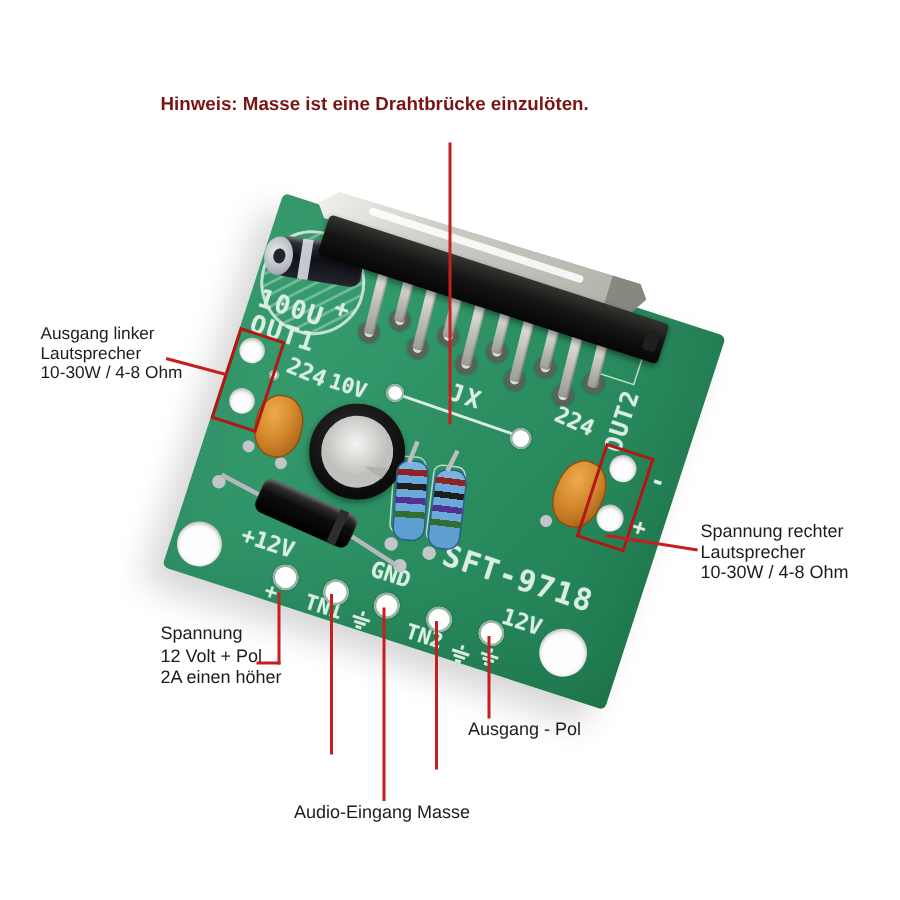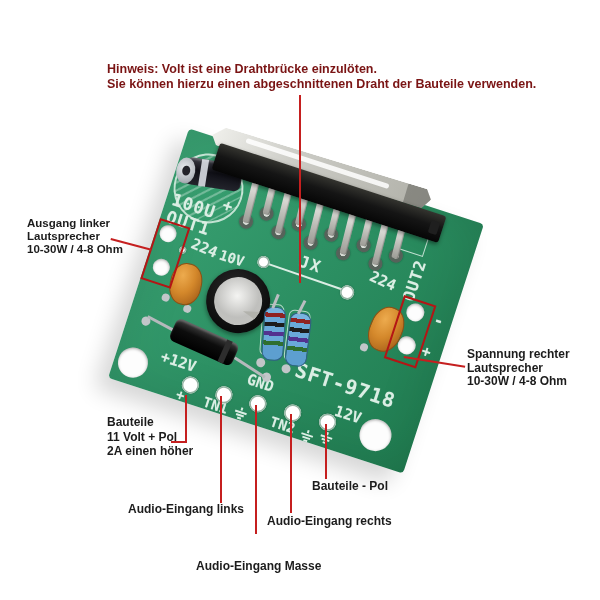--- a/index.html
+++ b/index.html
@@ -1,18 +1,18 @@
 <!DOCTYPE html>
 <html><head>
 <meta charset="utf-8">
 <style>
   html,body{margin:0;padding:0;background:#fff;}
   .stage{position:relative;width:600px;height:600px;background:#ffffff;overflow:hidden;
          font-family:"Liberation Sans", sans-serif;}
-  .ann{position:absolute;font-weight:bold;color:#1c1c1c;white-space:nowrap;}
+  .ann{position:absolute;font-weight:normal;color:#1c1c1c;white-space:nowrap;}
   .note{position:absolute;left:107px;top:62px;font-size:12.5px;line-height:15px;font-weight:bold;
         color:#7a1414;white-space:nowrap;}
   .callout3{font-size:11.5px;line-height:13px;}
   .rline{position:absolute;background:#c51f1f;z-index:30;}
   .board{position:absolute;left:141px;top:170px;width:310px;height:262px;
          transform:rotate(18deg);border-radius:4px;
          background:linear-gradient(115deg,#3aa273 0%,#2d9164 45%,#207c50 100%);
          box-shadow:-10px 14px 22px rgba(0,0,0,.16), inset 0 0 50px rgba(0,0,0,.10);}
   .silk{position:absolute;color:#dbeee4;font-family:"DejaVu Sans Mono", monospace;font-weight:bold;
         white-space:nowrap;z-index:2;text-shadow:0 0 1px rgba(240,255,248,.35);}
@@ -179,40 +179,37 @@
   <div class="rline" style="left:111px;top:238px;width:42px;height:2px;transform:rotate(15deg);transform-origin:0 0;"></div>
   <div class="rline" style="left:404px;top:356px;width:62px;height:2px;transform:rotate(9deg);transform-origin:0 0;"></div>
   <div class="rline" style="left:185px;top:395px;width:2px;height:48px;"></div>
   <div class="rline" style="left:171px;top:441px;width:16px;height:2px;"></div>
   <div class="rline" style="left:220px;top:396px;width:2px;height:107px;"></div>
   <div class="rline" style="left:255px;top:405px;width:2px;height:129px;"></div>
   <div class="rline" style="left:290px;top:414px;width:2px;height:99px;"></div>
   <div class="rline" style="left:325px;top:424px;width:2px;height:55px;"></div>
 
   <div class="note">
-    <div>Hinweis:  Volt ist eine Drahtbrücke einzulöten.</div>
-    <div>Sie können hierzu einen abgeschnittenen Draht der Bauteile verwenden.</div>
+    <div>Hinweis:  Masse ist eine Drahtbrücke einzulöten.</div>
   </div>
 
   <div class="ann callout3" style="left:27px;top:217px;">
     <div>Ausgang linker</div>
     <div>Lautsprecher</div>
     <div>10-30W / 4-8 Ohm</div>
   </div>
 
   <div class="ann callout3" style="left:467px;top:348px;font-size:12px;line-height:13.5px;">
     <div>Spannung rechter</div>
     <div>Lautsprecher</div>
     <div>10-30W / 4-8 Ohm</div>
   </div>
 
   <div class="ann callout3" style="left:107px;top:415px;font-size:12px;line-height:14.5px;">
-    <div>Bauteile</div>
-    <div>11 Volt + Pol</div>
+    <div>Spannung</div>
+    <div>12 Volt + Pol</div>
     <div>2A einen höher</div>
   </div>
 
-  <div class="ann" style="left:312px;top:479px;font-size:12px;">Bauteile - Pol</div>
-  <div class="ann" style="left:128px;top:502px;font-size:12px;">Audio-Eingang links</div>
-  <div class="ann" style="left:267px;top:514px;font-size:12px;">Audio-Eingang rechts</div>
-  <div class="ann" style="left:196px;top:534px;font-size:12px;margin-top:25px;">Audio-Eingang Masse</div>
+  <div class="ann" style="left:312px;top:479px;font-size:12px;">Ausgang - Pol</div>
+  <div class="ann" style="left:196px;top:534px;font-size:12px;">Audio-Eingang Masse</div>
 
 </div>
 
 </body></html>

